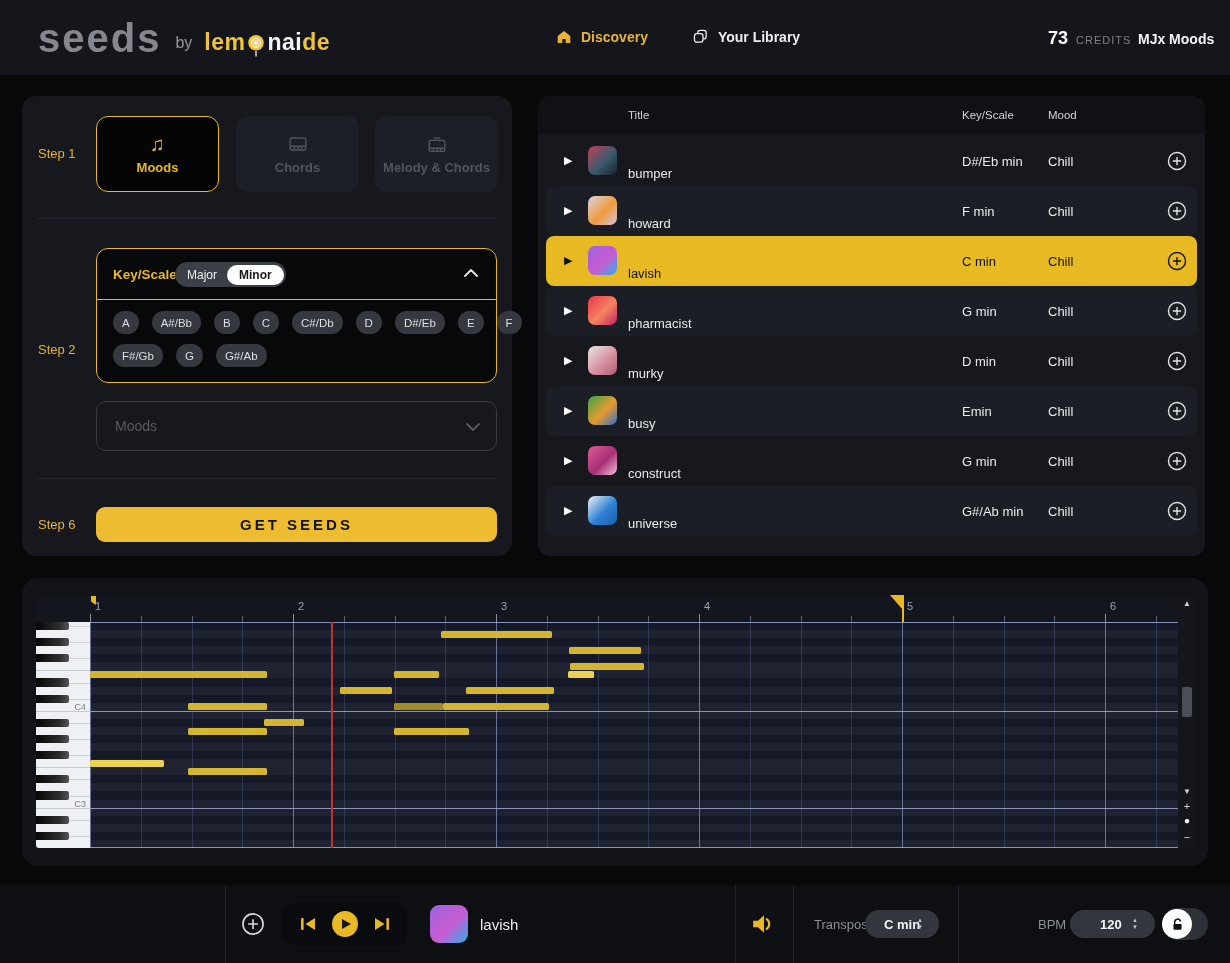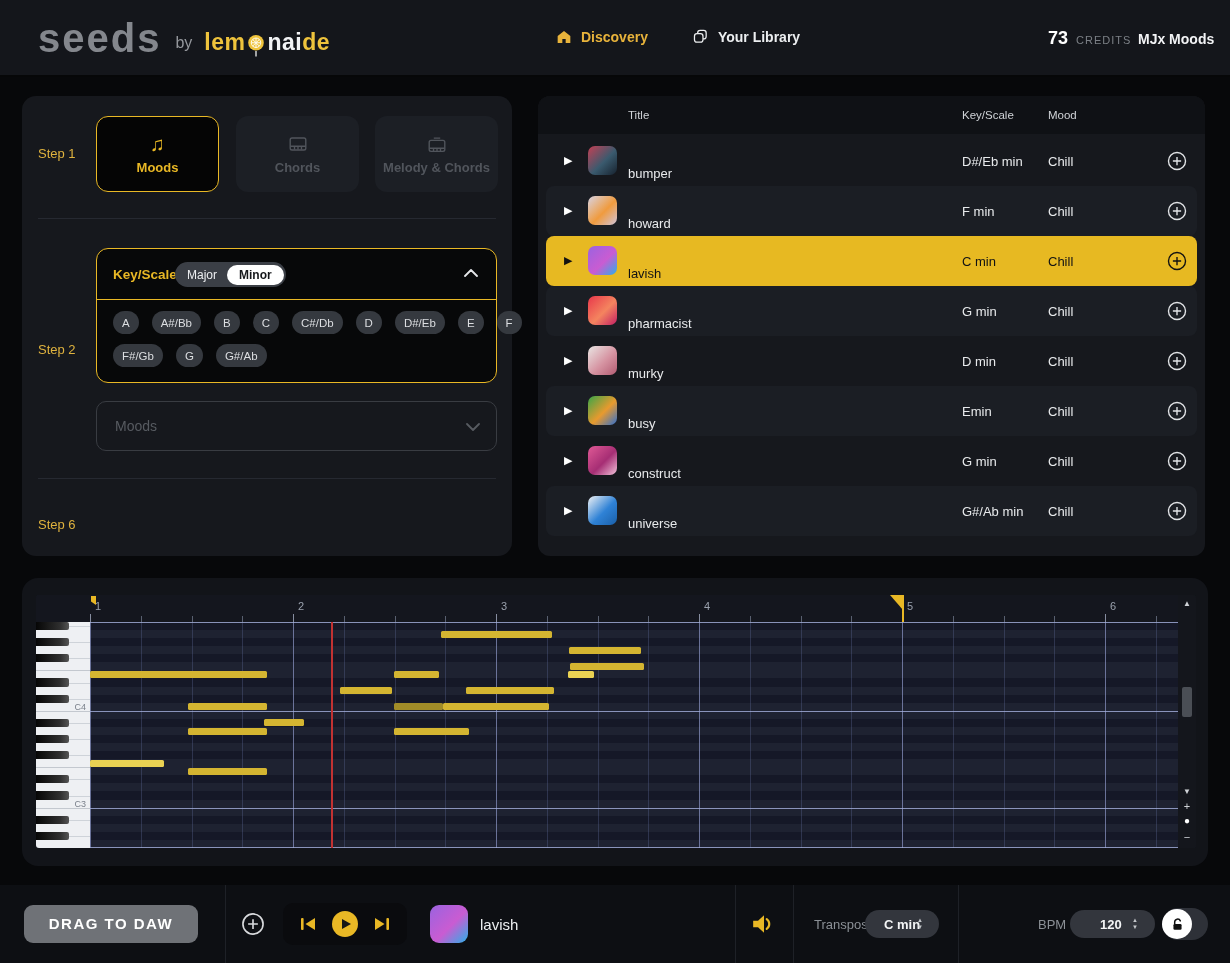--- a/index.html
+++ b/index.html
@@ -231,20 +231,21 @@
   <div id="moods">
     <span class="ph">Moods</span>
     <span class="chev">
       <svg width="14" height="8" viewBox="0 0 14 8" fill="none" stroke="#575b61" stroke-width="1.8" stroke-linecap="round" stroke-linejoin="round">
           <path d="M1 1l6 6 6-6"></path>
         </svg>
     </span>
   </div>
   <div class="hr" style="top:382px"></div>
   <span class="step" style="top:421px">Step 6</span>
+  <div id="getseeds">GET SEEDS</div>
 </div>
 
 <div class="panel" id="results">
   <div id="thead">
     <span id="th-title">Title</span>
     <span id="th-key">Key/Scale</span>
     <span id="th-mood">Mood</span>
   </div>
   <div id="rows">
       <div class="trow">
@@ -527,21 +528,20 @@
         <div class="sc" style="top: 192px;">▼</div>
         <div class="sc" style="top: 206px; font-size: 11px;">+</div>
         <div class="sc" style="top: 221px; font-size: 10px; color: rgb(255, 255, 255);">●</div>
         <div class="sc" style="top: 237px; font-size: 11px;">−</div>
         <div id="thumb" style="top: 92px; height: 30px;"></div>
       </div>
   </div>
 </div>
 
 <div id="footer">
-  <div id="dragdaw">DRAG TO DAW</div>
   <div class="fdiv" style="left:225px"></div>
   <div id="addseed">
     <svg viewBox="0 0 24 24" fill="none" stroke="currentColor" stroke-width="1.5">
         <circle cx="12" cy="12" r="9.3"></circle>
         <path d="M12 7.5v9M7.5 12h9"></path>
       </svg>
   </div>
   <div id="transport">
     <span class="tp" id="tp-prev">
       <svg width="16" height="14" viewBox="0 0 16 14" fill="#e9b825">

